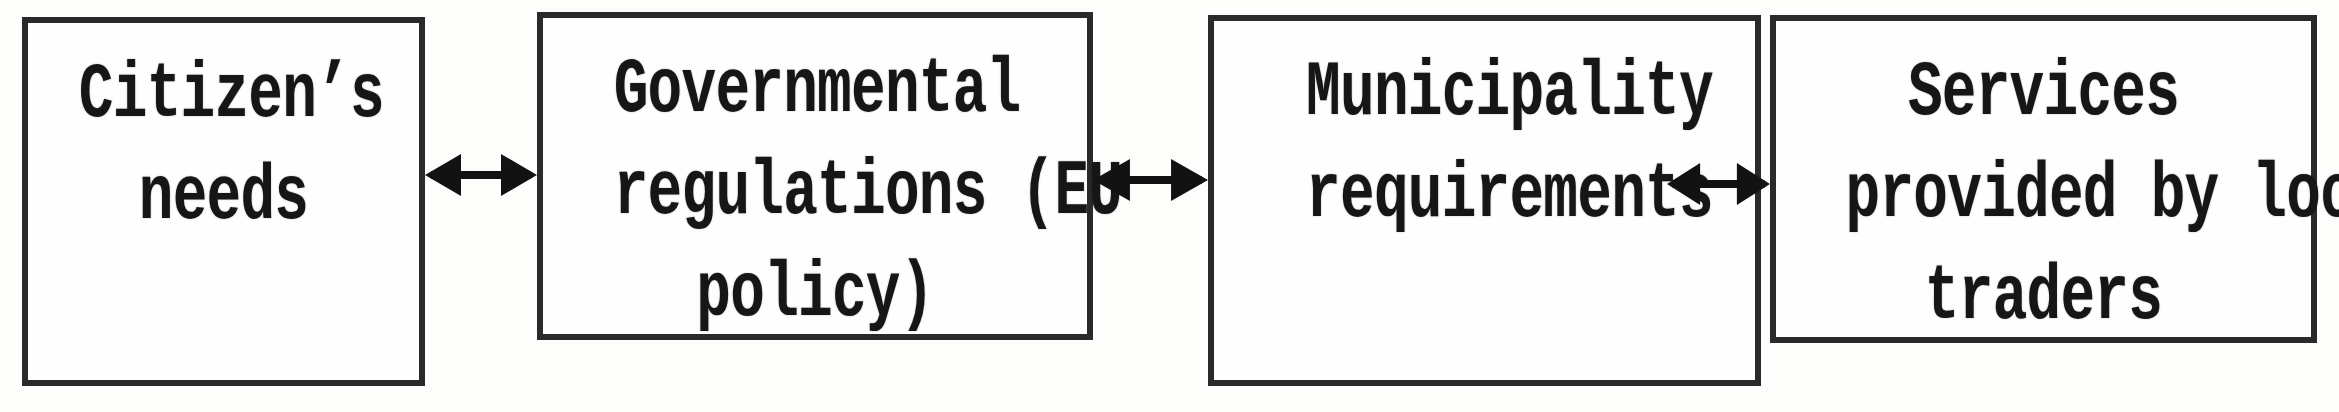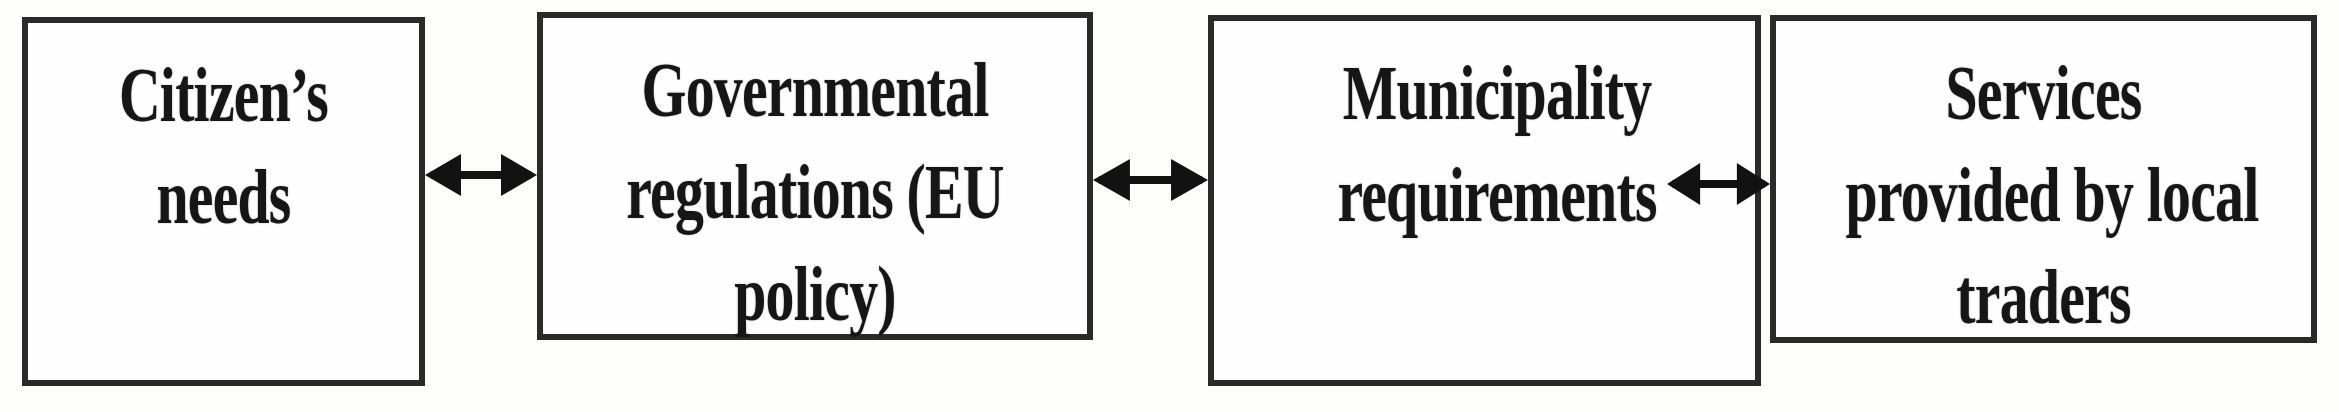--- a/index.html
+++ b/index.html
@@ -6,21 +6,21 @@
     margin: 0;
     padding: 0;
     background: #ffffff;
   }
   .canvas {
     position: relative;
     width: 2339px;
     height: 412px;
     background: #fdfdfc;
     overflow: hidden;
-    font-family: Liberation Serif, serif;
+    font-family: Liberation Mono, monospace;
   }
   .flow-box {
     position: absolute;
     box-sizing: border-box;
     border: 6px solid #2a2a2a;
     background: #fefefe;
     text-align: center;
   }
   .flow-box .label {
     display: block;

